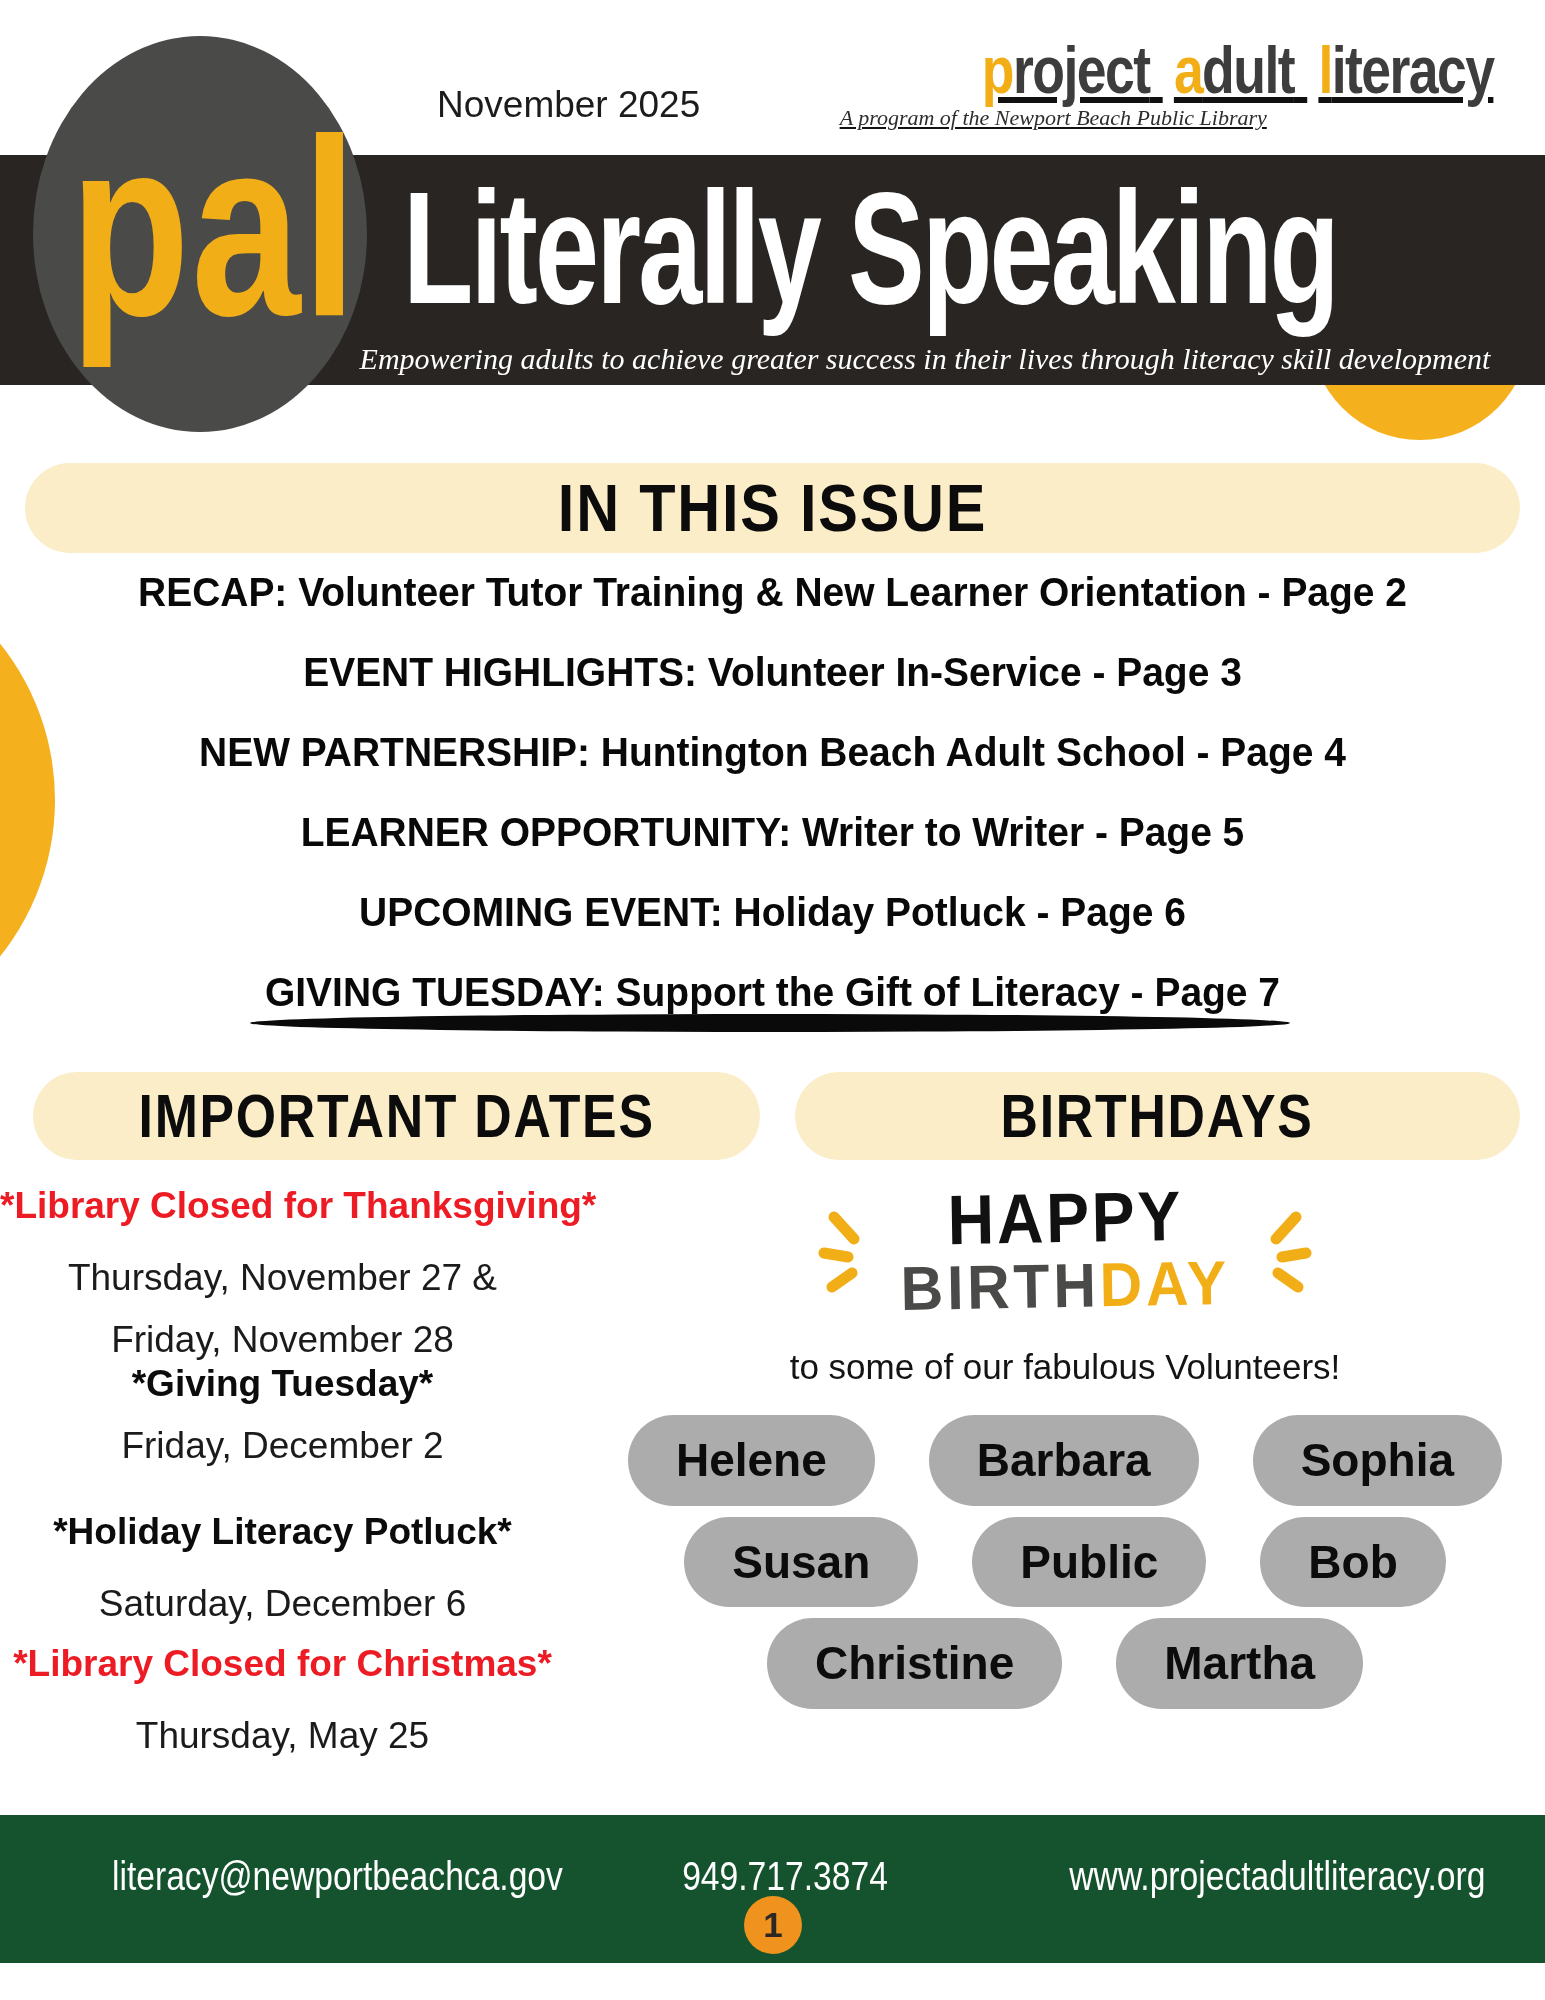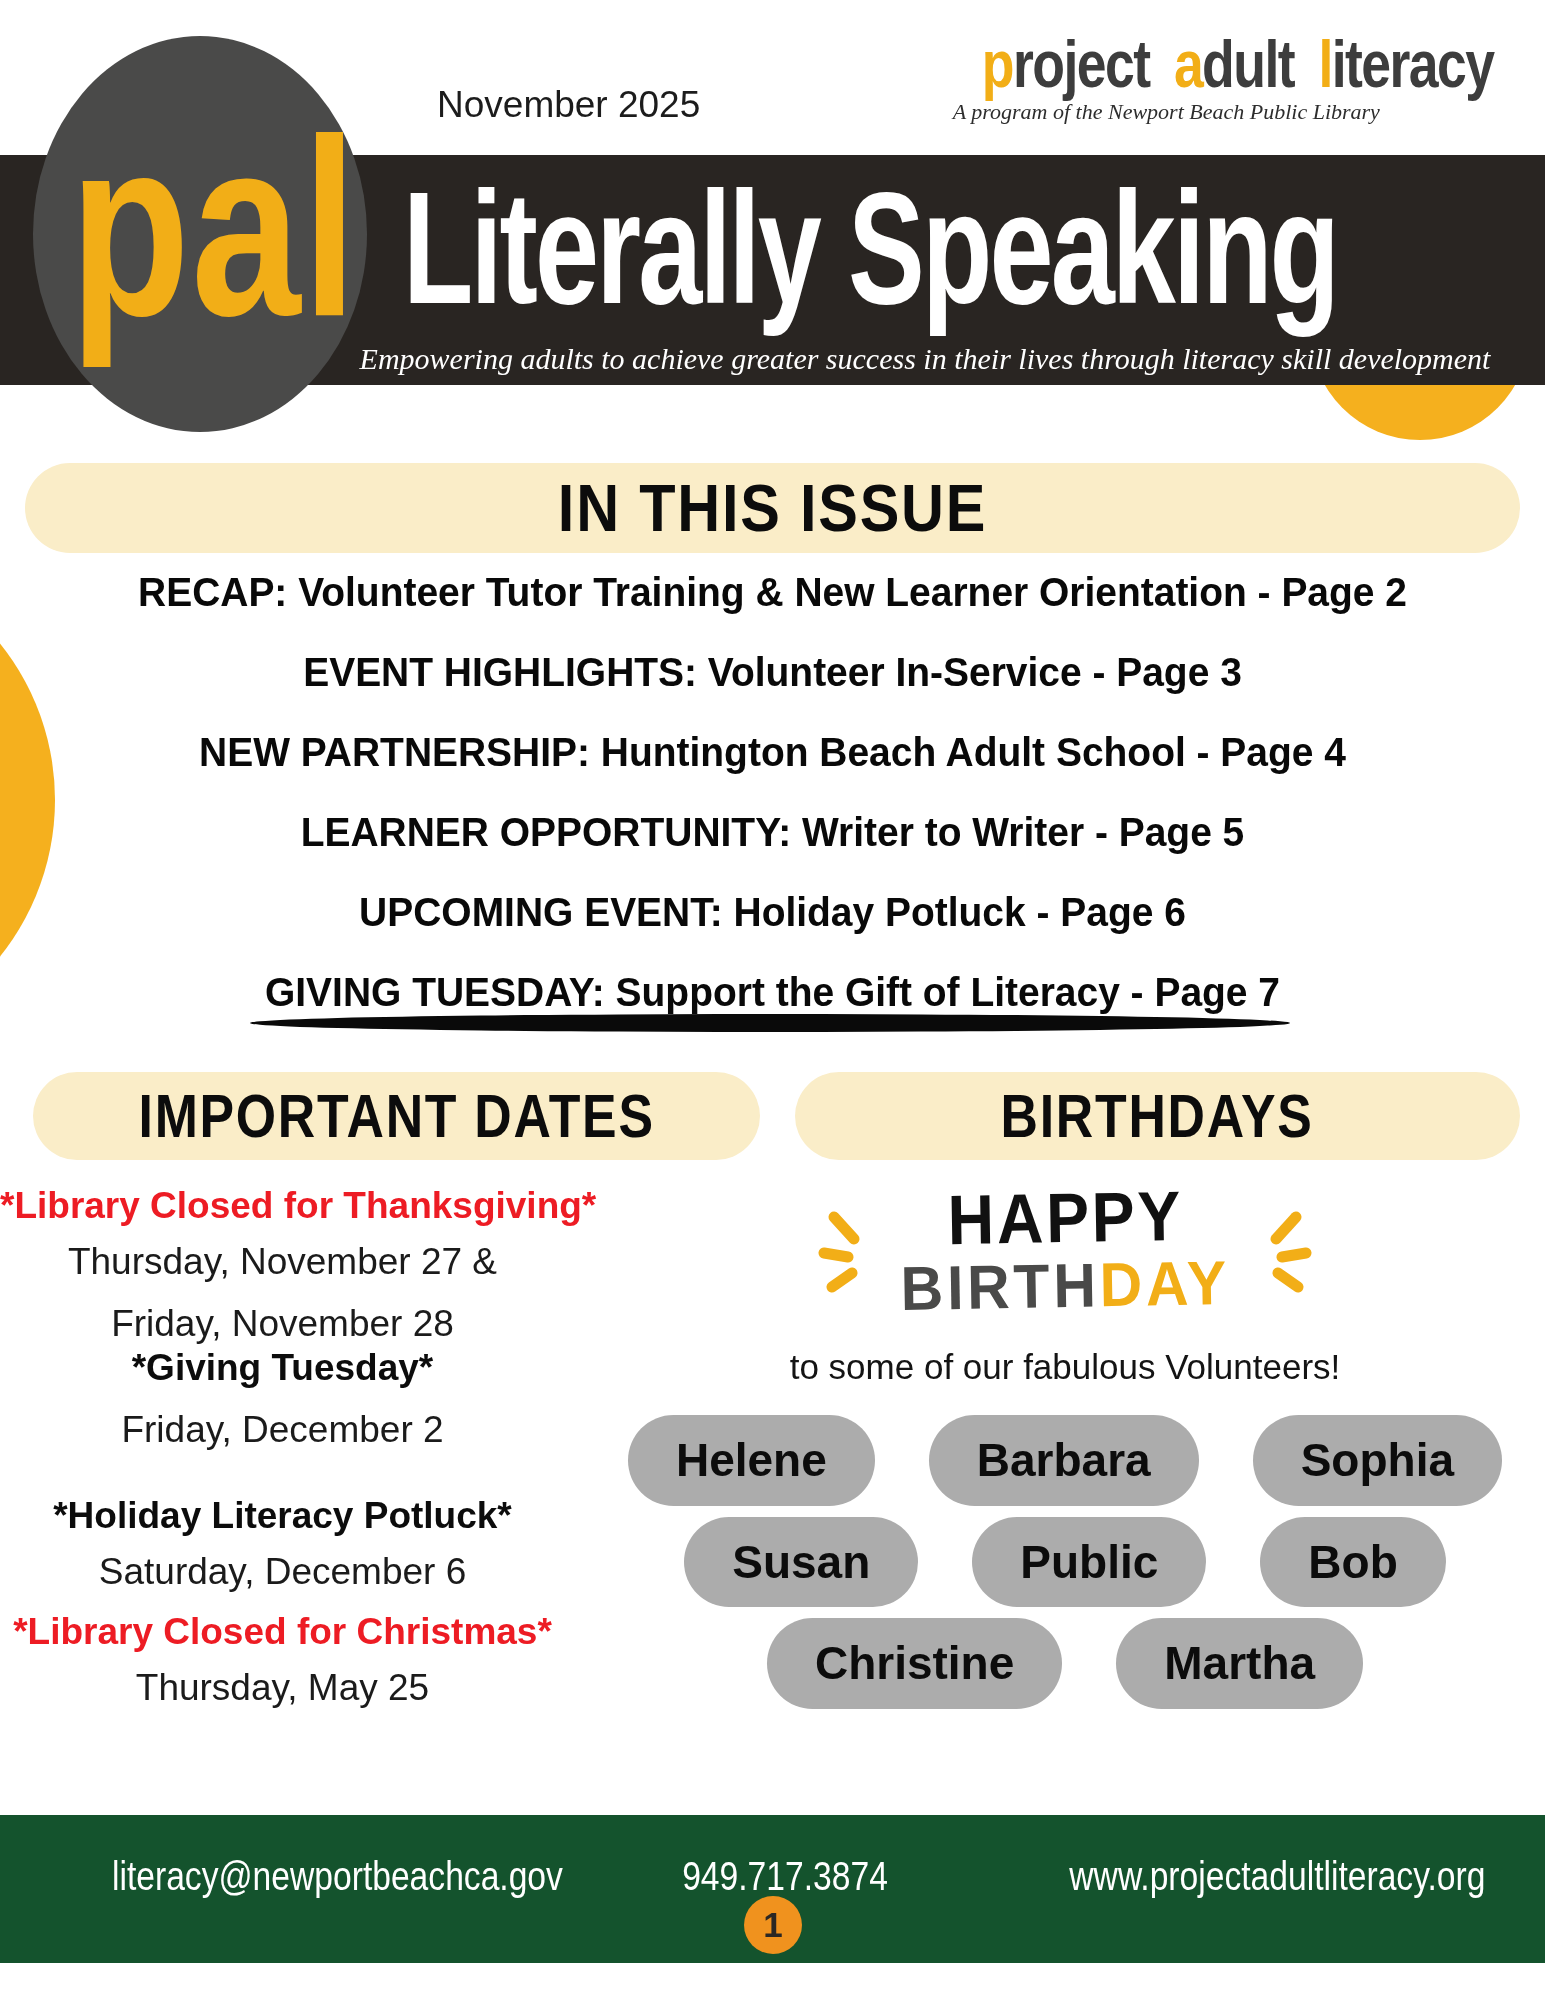--- a/index.html
+++ b/index.html
@@ -3,21 +3,21 @@
 <meta charset="utf-8">
 <style>
   html,body{margin:0;padding:0;background:#e8e8e8;}
   .page{
     position:relative;width:1545px;height:2000px;margin:0 auto;
     background:#ffffff;overflow:hidden;
     font-family:"Liberation Sans",sans-serif;color:#111;
   }
   
   .issue-date{position:absolute;left:437px;top:84px;font-size:37px;color:#1c1c1c;}
-  .brand{position:absolute;right:52px;top:30px;text-align:center;}
+  .brand{position:absolute;right:52px;top:36px;text-align:left;text-decoration:underline;}
   .brand-line{
     font-size:67px;font-weight:bold;letter-spacing:-2px;line-height:1;
     transform:scaleX(0.80);transform-origin:right top;white-space:nowrap;color:#3d3d3d;
   }
   .brand-line .word{margin-left:14px;}
   .brand-line .init{color:#f2ae17;}
   .brand-sub{
     font-family:"Liberation Serif",serif;font-style:italic;font-size:22px;color:#2d2d2d;
     margin-top:2px;white-space:nowrap;
   }
@@ -71,21 +71,21 @@
   .section-pill-label{
     font-size:61px;font-weight:bold;letter-spacing:2px;color:#0c0c0c;
     transform:scaleX(0.85);white-space:nowrap;
   }
   
   .dates-col{position:absolute;left:0;top:1184px;width:565px;text-align:center;}
   .d-line{font-size:37px;line-height:44px;white-space:nowrap;}
   .d-title{font-weight:bold;color:#0c0c0c;}
   .d-title.red{color:#ed1c24;}
   .d-date{color:#1b1b1b;}
-  .g20{margin-top:12px;} .g18{margin-top:18px;} .g24{}
+  .g20{margin-top:28px;} .g18{margin-top:18px;} .g24{}
   .g42{margin-top:42px;} .g16{margin-top:16px;}
   
   .bday-col{position:absolute;left:590px;top:1178px;width:950px;text-align:center;}
   .hb-graphic{display:flex;align-items:center;justify-content:center;gap:10px;}
   .hb-word1{font-size:70px;font-weight:bold;letter-spacing:3px;color:#111;transform:scaleX(0.92) rotate(-1deg);}
   .hb-line2{margin-top:-8px;font-size:62px;font-weight:bold;letter-spacing:4px;transform:scaleX(0.95) rotate(-1deg);}
   .hb-dark{color:#4a4a49;}
   .hb-yellow{color:#f2ae17;}
   .hb-rays{flex:0 0 auto;}
   .bday-sub{margin-top:26px;font-size:35px;color:#141414;}

